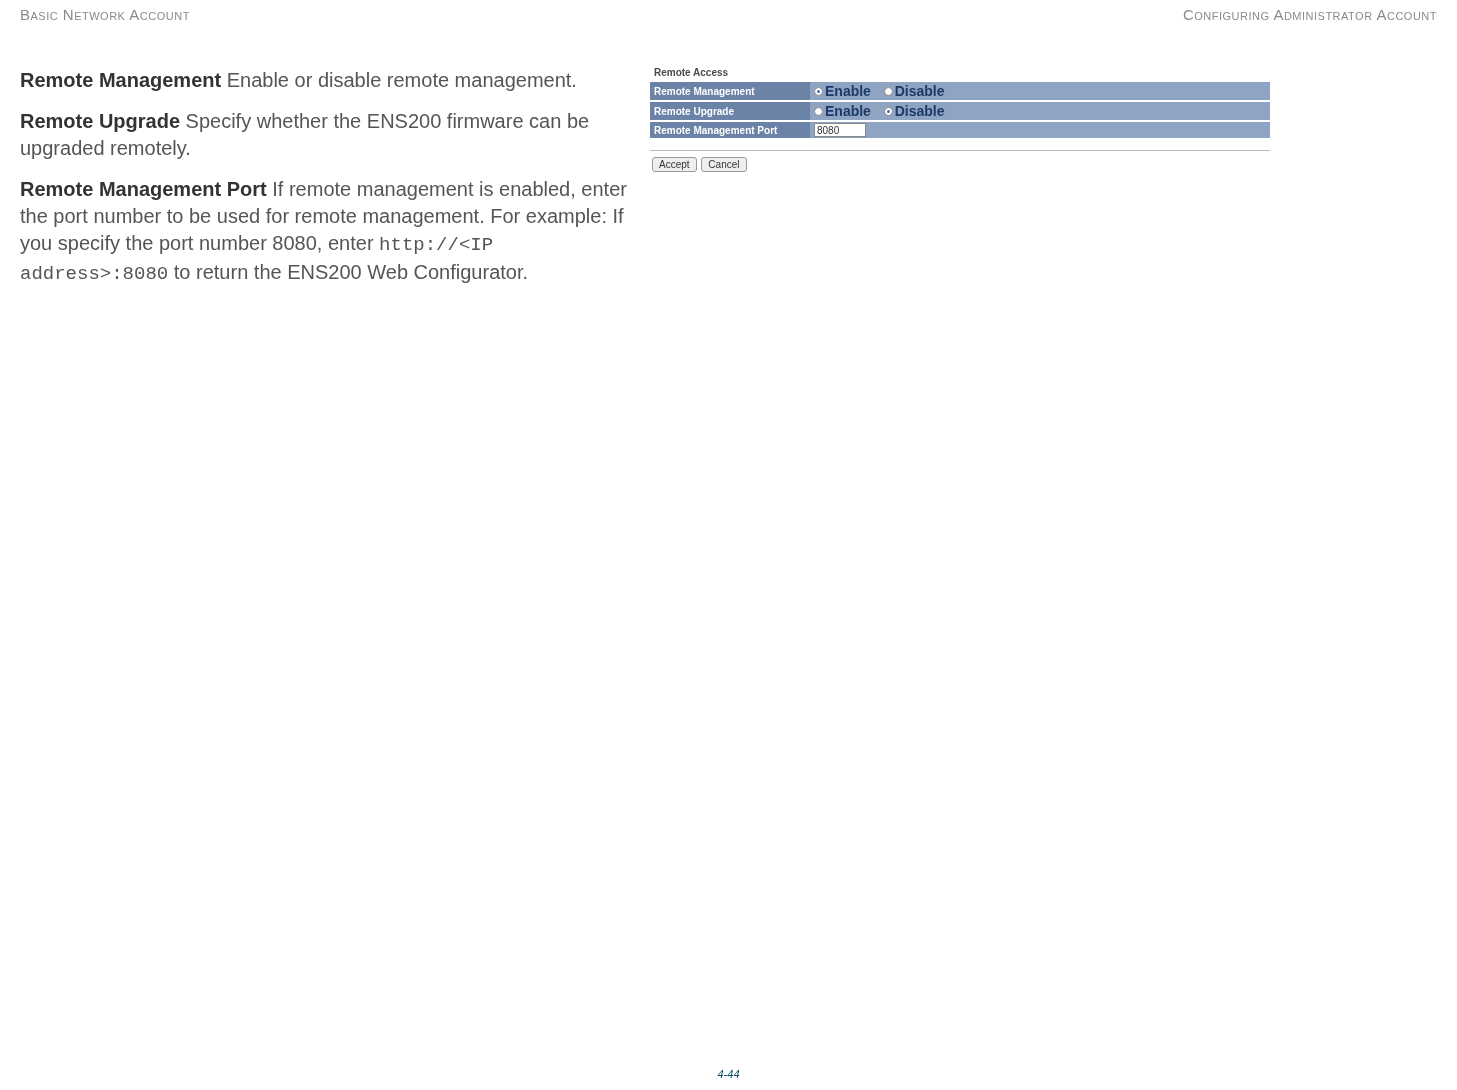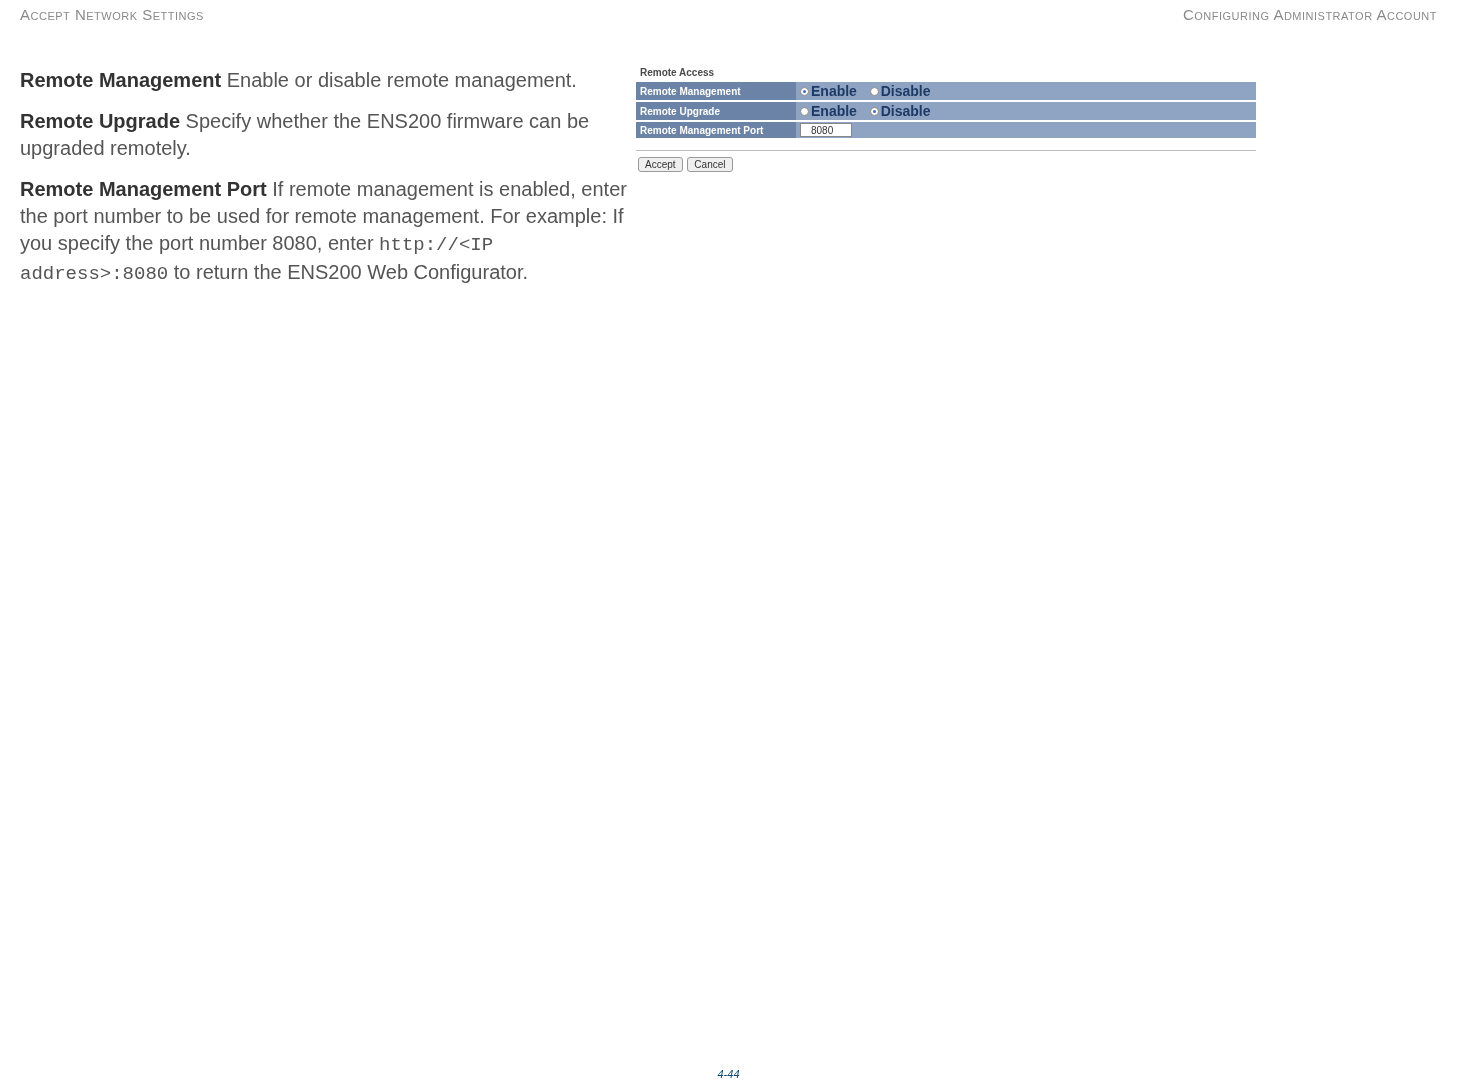--- a/index.html
+++ b/index.html
@@ -17,20 +17,21 @@
     padding: 6px 20px 4px 20px;
     font-size: 15px;
     color: #8a8a8a;
     font-variant: small-caps;
     letter-spacing: 0.5px;
   }
   .header-left, .header-right { font-weight: 400; }
   .main-row {
     display: flex;
     padding: 40px 20px 0 20px;
+    gap: 14px;
   }
   .left-col {
     width: 616px;
     font-size: 20px;
     line-height: 1.35;
     color: #555;
   }
   .left-col p { margin-bottom: 14px; }
   .left-col .term { font-weight: bold; color: #333; }
   .left-col .mono { font-family: "Courier New", Courier, monospace; font-size: 19px; color: #555; }
@@ -89,21 +90,21 @@
     color: #1d3a66;
     font-size: 14px;
     vertical-align: middle;
     margin-right: 10px;
   }
   .port-input {
     font-size: 10px;
     height: 14px;
     width: 52px;
     border: 1px solid #888;
-    padding: 0 10px;
+    padding: 0 2px;
     background: #fff;
     color: #333;
   }
   .hr-line {
     border: none;
     border-top: 1px solid #bdbdbd;
     margin: 10px 0 6px 0;
   }
   .btn-row { padding-left: 2px; }
   .btn {
@@ -124,21 +125,21 @@
     text-align: center;
     font-size: 11px;
     color: #0c4a6e;
     font-style: italic;
   }
 </style>
 </head>
 <body>
 
 <div class="header-row">
-  <div class="header-left">Accept Network Settings</div>
+  <div class="header-left">Basic Network Account</div>
   <div class="header-right">Configuring Administrator Account</div>
 </div>
 
 <div class="main-row">
   <div class="left-col">
     <p>
       <span class="term">Remote Management</span><span>  Enable or disable remote management.</span>
     </p>
     <p>
       <span class="term">Remote Upgrade</span><span>  Specify whether the ENS200 firmware can be upgraded remotely.</span>

